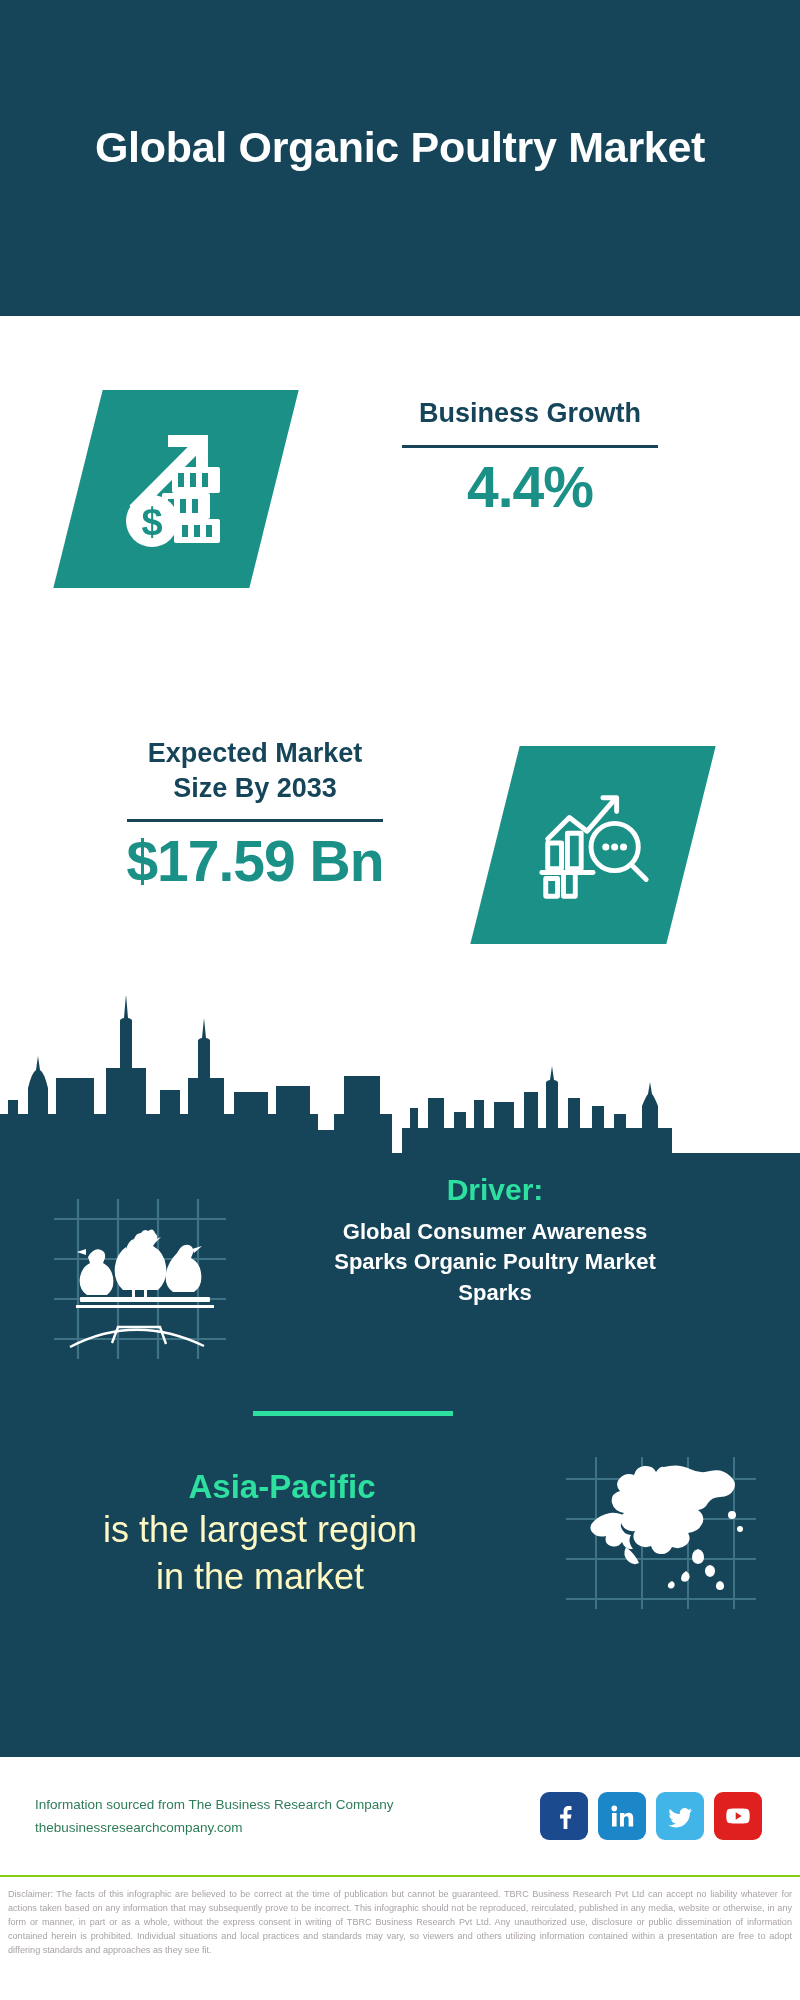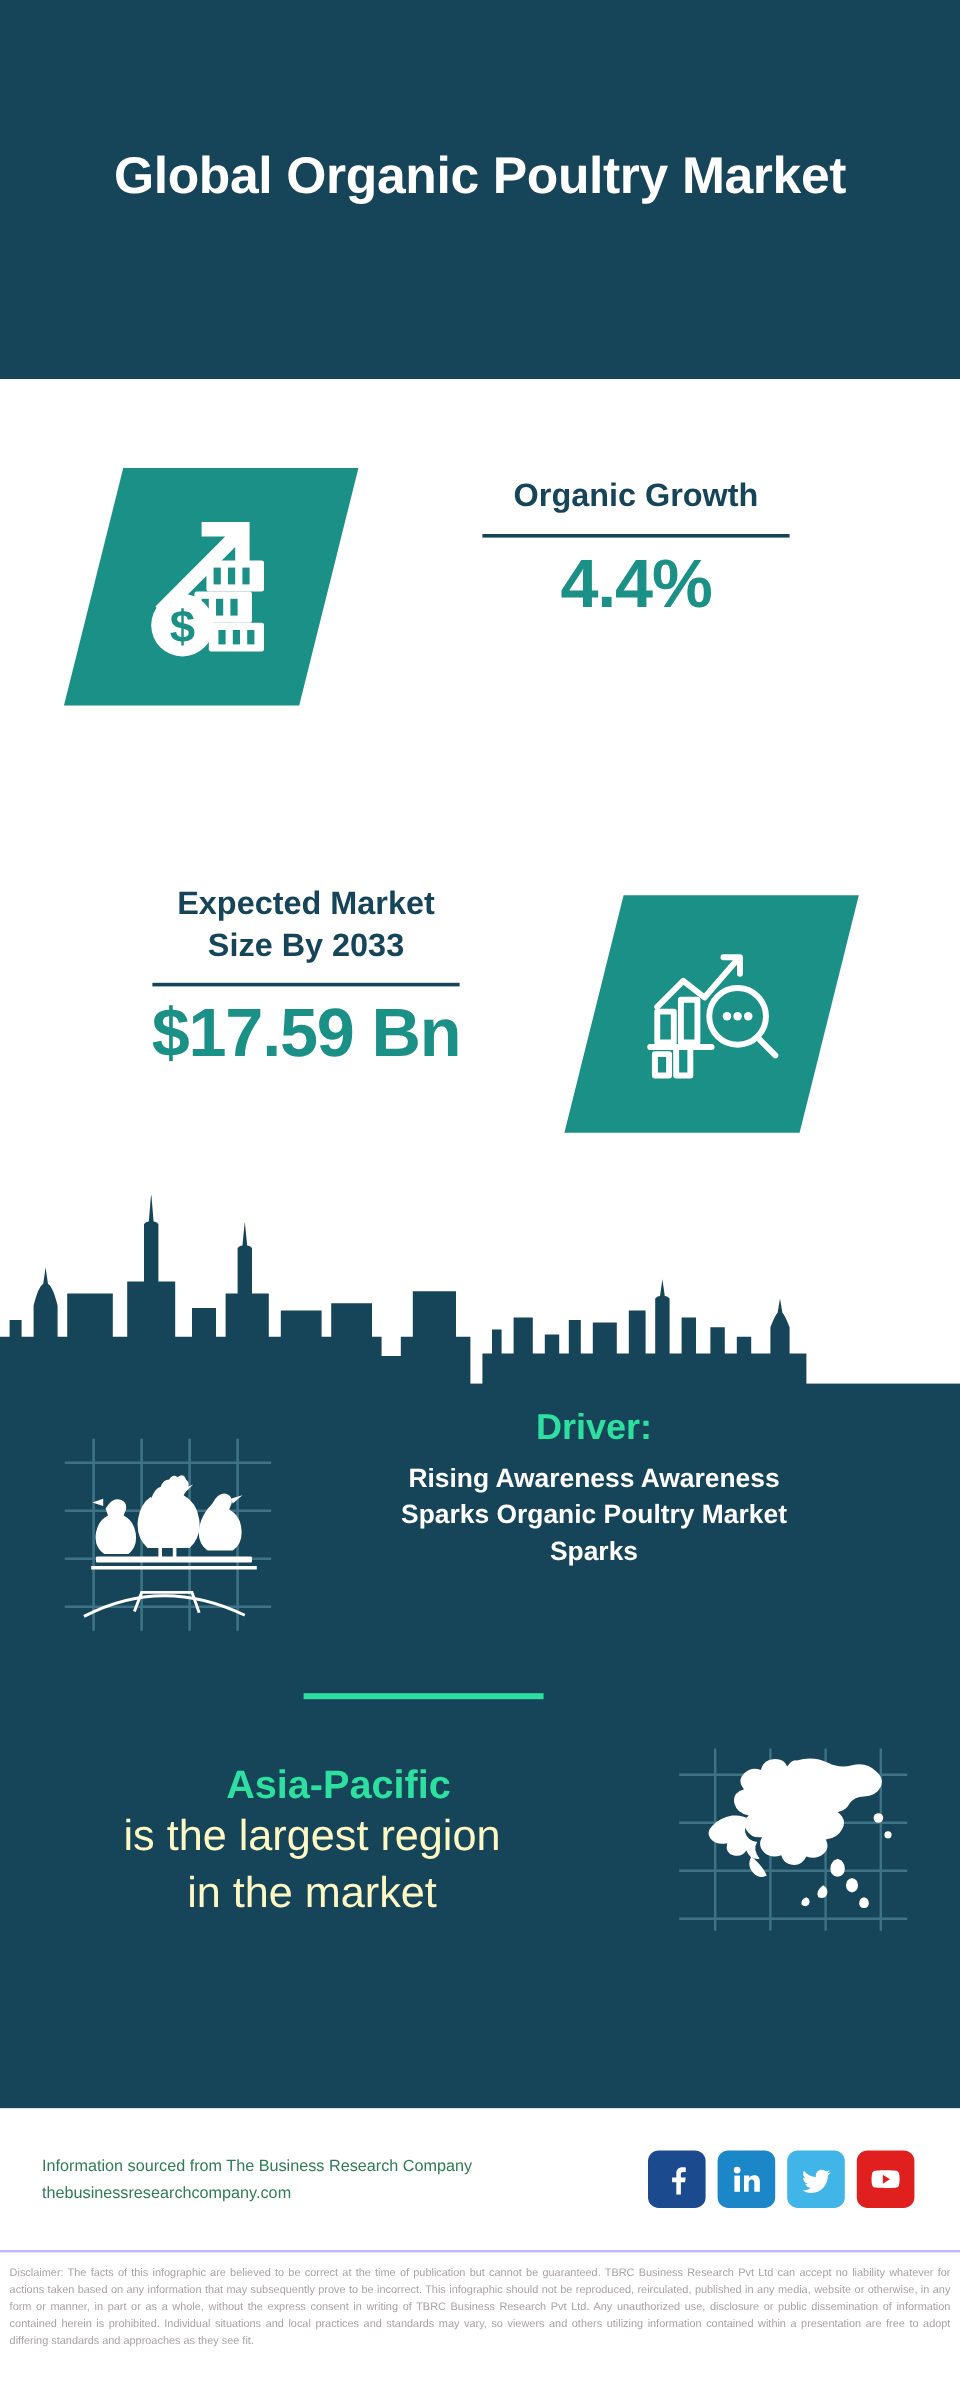--- a/index.html
+++ b/index.html
@@ -91,21 +91,21 @@
     color:#2ee0a0; font-size:33px; font-weight:bold; line-height:1.25;margin-left:44px;
   }
   .region-sub {
     color:#fef9c3; font-size:36px; line-height:1.3;
   }
   .map-icon { width:280px; display:flex; justify-content:center; }
 
   
   .footer {
     position:absolute; top:1757px; left:0; width:800px; height:120px;
-    background:#ffffff; border-bottom:2px solid #c4b5fd;
+    background:#ffffff; border-bottom:2px solid #84cc16;
     display:flex; align-items:center; padding:0 30px;
   }
   .footer-text { flex:1; padding-left:5px; }
   .footer-line {
     color:#2f7d57; font-size:13.5px; line-height:1.72; white-space:nowrap;
   }
   .socials { display:flex; gap:10px; align-items:center; padding-right:8px;}
   .social {
     width:48px; height:48px; border-radius:9px;
     display:flex; align-items:center; justify-content:center;
@@ -150,21 +150,21 @@
           <rect x="82" y="100" width="6" height="12"></rect>
           <rect x="94" y="100" width="6" height="12"></rect>
         </g>
 
         <circle cx="40" cy="96" r="26" fill="#ffffff"></circle>
         <text x="40" y="110" font-size="38" font-weight="bold" fill="#1b9086" text-anchor="middle" font-family="Liberation Sans, sans-serif">$</text>
       </svg>
     </div>
 
     <div class="stat-block" style="left:330px; top:80px; width:400px;">
-      <div class="stat-label">Organic Growth</div>
+      <div class="stat-label">Business Growth</div>
       <div class="stat-rule" style="width:256px;"></div>
       <div class="stat-value">4.4%</div>
     </div>
 
     <div class="stat-block" style="left:55px; top:420px; width:400px;">
       <div class="stat-label">Expected Market</div>
       <div class="stat-label">Size By 2033</div>
       <div class="stat-rule" style="width:256px;"></div>
       <div class="stat-value">$17.59 Bn</div>
     </div>
@@ -229,21 +229,21 @@
           </g>
           <g stroke="#ffffff" stroke-width="2.4" fill="none">
 
             <path d="M30 156 q65 -34 134 -1"></path>
             <path d="M72 152 l6 -16 h42 l6 17"></path>
           </g>
         </svg>
       </div>
       <div class="driver-text">
         <div class="driver-head">Driver:</div>
-        <div class="driver-body">Rising Awareness Awareness</div>
+        <div class="driver-body">Global Consumer Awareness</div>
         <div class="driver-body">Sparks Organic Poultry Market</div>
         <div class="driver-body">Sparks</div>
       </div>
     </div>
 
     <div class="mid-rule"></div>
 
     <div class="region-row">
       <div class="region-text">
         <div class="region-name">Asia-Pacific</div>

